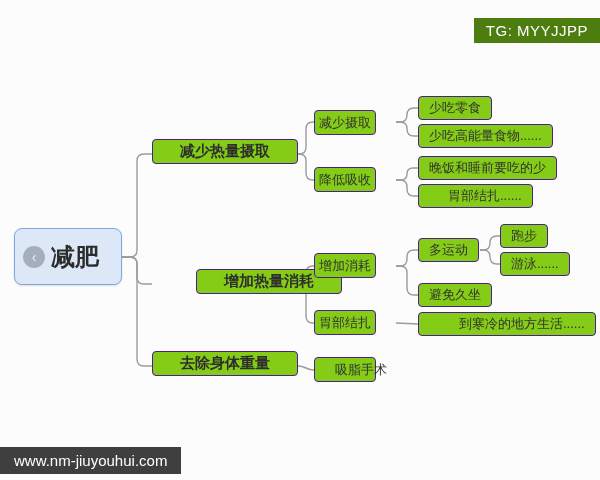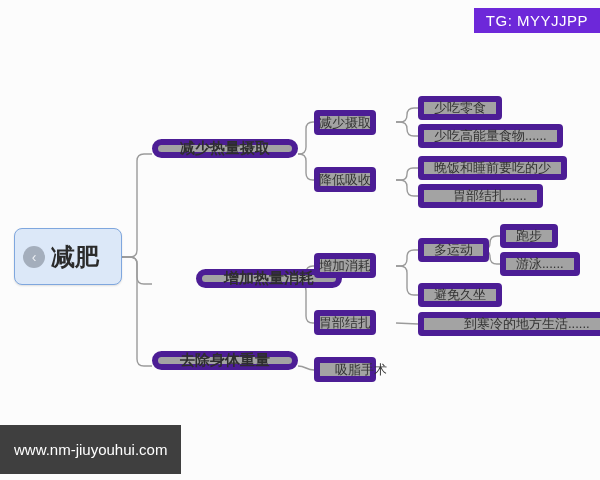--- a/index.html
+++ b/index.html
@@ -13,33 +13,33 @@
     width:600px; height:480px;
     background:#fcfcfc;
     overflow:hidden;
   }
   svg.connectors {
     position:absolute; left:0; top:0;
     pointer-events:none;
   }
   .node {
     position:absolute;
-    background:#a3a3a3;
-    border:6px solid #4c1d95;
+    background:#84cc16;
+    border:1px solid #4c1d95;
     border-radius:4px;
     display:flex; align-items:center;
     white-space:nowrap;
     color:#333333;
     cursor:default;
   }
   .lv1 {
-    width:146px; height:19px;
+    width:146px; height:25px;
     justify-content:center;
     font-size:15px; font-weight:700;
-    border-radius:12px;
+    border-radius:4px;
     color:#2e2e2e;
   }
   .lv2 {
     width:62px; height:25px;
     justify-content:center;
     font-size:13px;
   }
   .lv3 {
     height:24px;
     padding:0 10px;
@@ -61,31 +61,31 @@
     border-radius:50%;
     background:#a4aebc;
     color:#eef1f5;
     display:flex; align-items:center; justify-content:center;
     font-size:14px; font-weight:400;
     margin-right:6px;
     flex:0 0 auto;
     cursor:pointer;
   }
   .badge {
-    position:absolute; top:8px; right:0;
-    background:#6d28d9; color:#ffffff;
+    position:absolute; top:18px; right:0;
+    background:#4d7c0f; color:#ffffff;
     font-size:15px;
     padding:4px 12px;
     letter-spacing:0.5px;
   }
   .watermark {
     position:absolute; bottom:6px; left:0;
     background:#3f3f3f; color:#ffffff;
     font-size:15px;
-    padding:16px 14px;
+    padding:5px 14px;
   }
 </style>
 </head>
 <body>
 
 <div class="stage">
 
   <svg class="connectors" width="600" height="480" viewBox="0 0 600 480" fill="none" stroke="#9b9b9b" stroke-width="1.4">
 
     <path d="M122,257 L130,257 Q137,257 137,250 L137,161 Q137,154 144,154 L152,154"></path>

